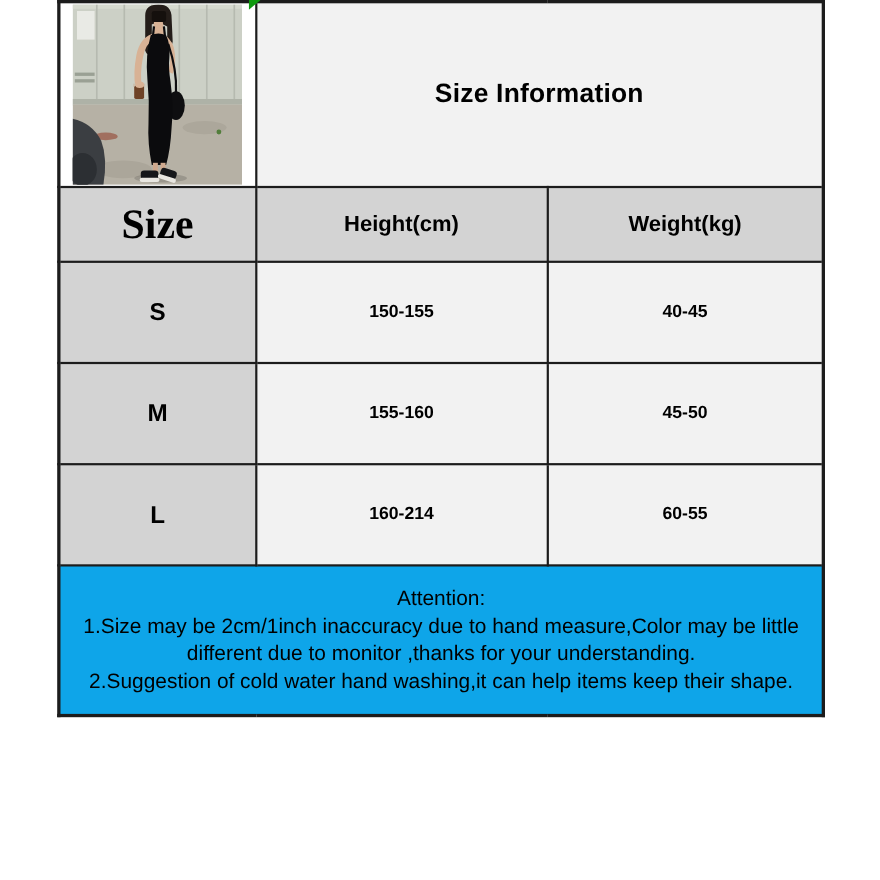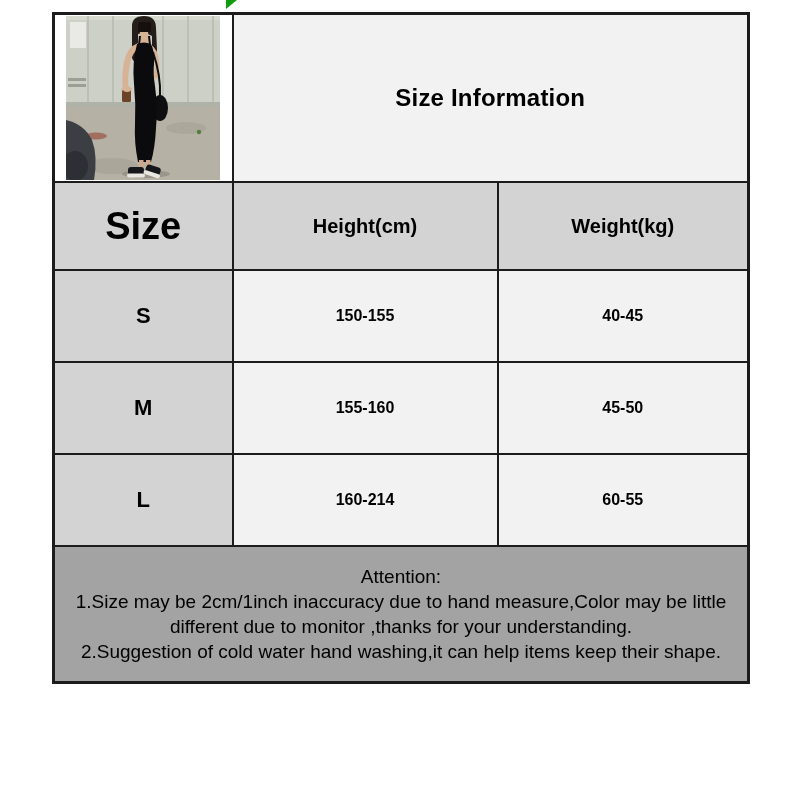--- a/index.html
+++ b/index.html
@@ -7,39 +7,39 @@
     --cell_bg:#f2f2f2; --title_bg:#f2f2f2; --marker_green:#0f9a0f; --text:#000000;
   }
   *{box-sizing:border-box;}
   html,body{margin:0;padding:0;}
   body{
     width:800px;height:800px;background:var(--page_bg);
     font-family:"Liberation Sans",sans-serif;color:var(--text);
     position:relative;overflow:hidden;
   }
   table.size-sheet{
-    position:absolute;left:52px;top:12px;
+    position:absolute;left:52px;top:0;
     width:695px;border-collapse:collapse;table-layout:fixed;
     border:3px solid var(--border);
   }
   table.size-sheet td{
     border:2px solid var(--border);
     text-align:center;vertical-align:middle;padding:0;
   }
   td.photo-cell{background:#ffffff;height:168px;}
   td.title-cell{
     background:var(--title_bg);
     font-size:24px;font-weight:bold;letter-spacing:0.2px;
   }
-  td.size-head{background:var(--header_bg);font-size:38px;font-weight:bold;height:88px;}
+  td.size-head{background:var(--header_bg);font-size:38px;font-weight:bold;height:68px;font-family:Liberation Serif, serif;}
   td.col-head{background:var(--header_bg);font-size:20px;font-weight:bold;}
   td.c-size{background:var(--header_bg);font-size:22px;font-weight:bold;height:92px;}
   td.c-val{background:var(--cell_bg);font-size:16px;font-weight:bold;}
   td.attention-cell{
-    background:#a3a3a3;height:136px;
+    background:#0ea5e9;height:136px;
     text-align:left;vertical-align:top;
     font-size:19px;line-height:1.32;
     padding:2px 4px 0 4px;
   }
   .photo-wrap{width:154px;height:164px;margin:1px auto;}
   .photo-wrap svg{display:block;width:100%;height:100%;}
   .green-marker{
     position:absolute;left:226px;top:0;width:11px;height:9px;
     background:var(--marker_green);
     clip-path:polygon(0 0,100% 0,0 100%);

